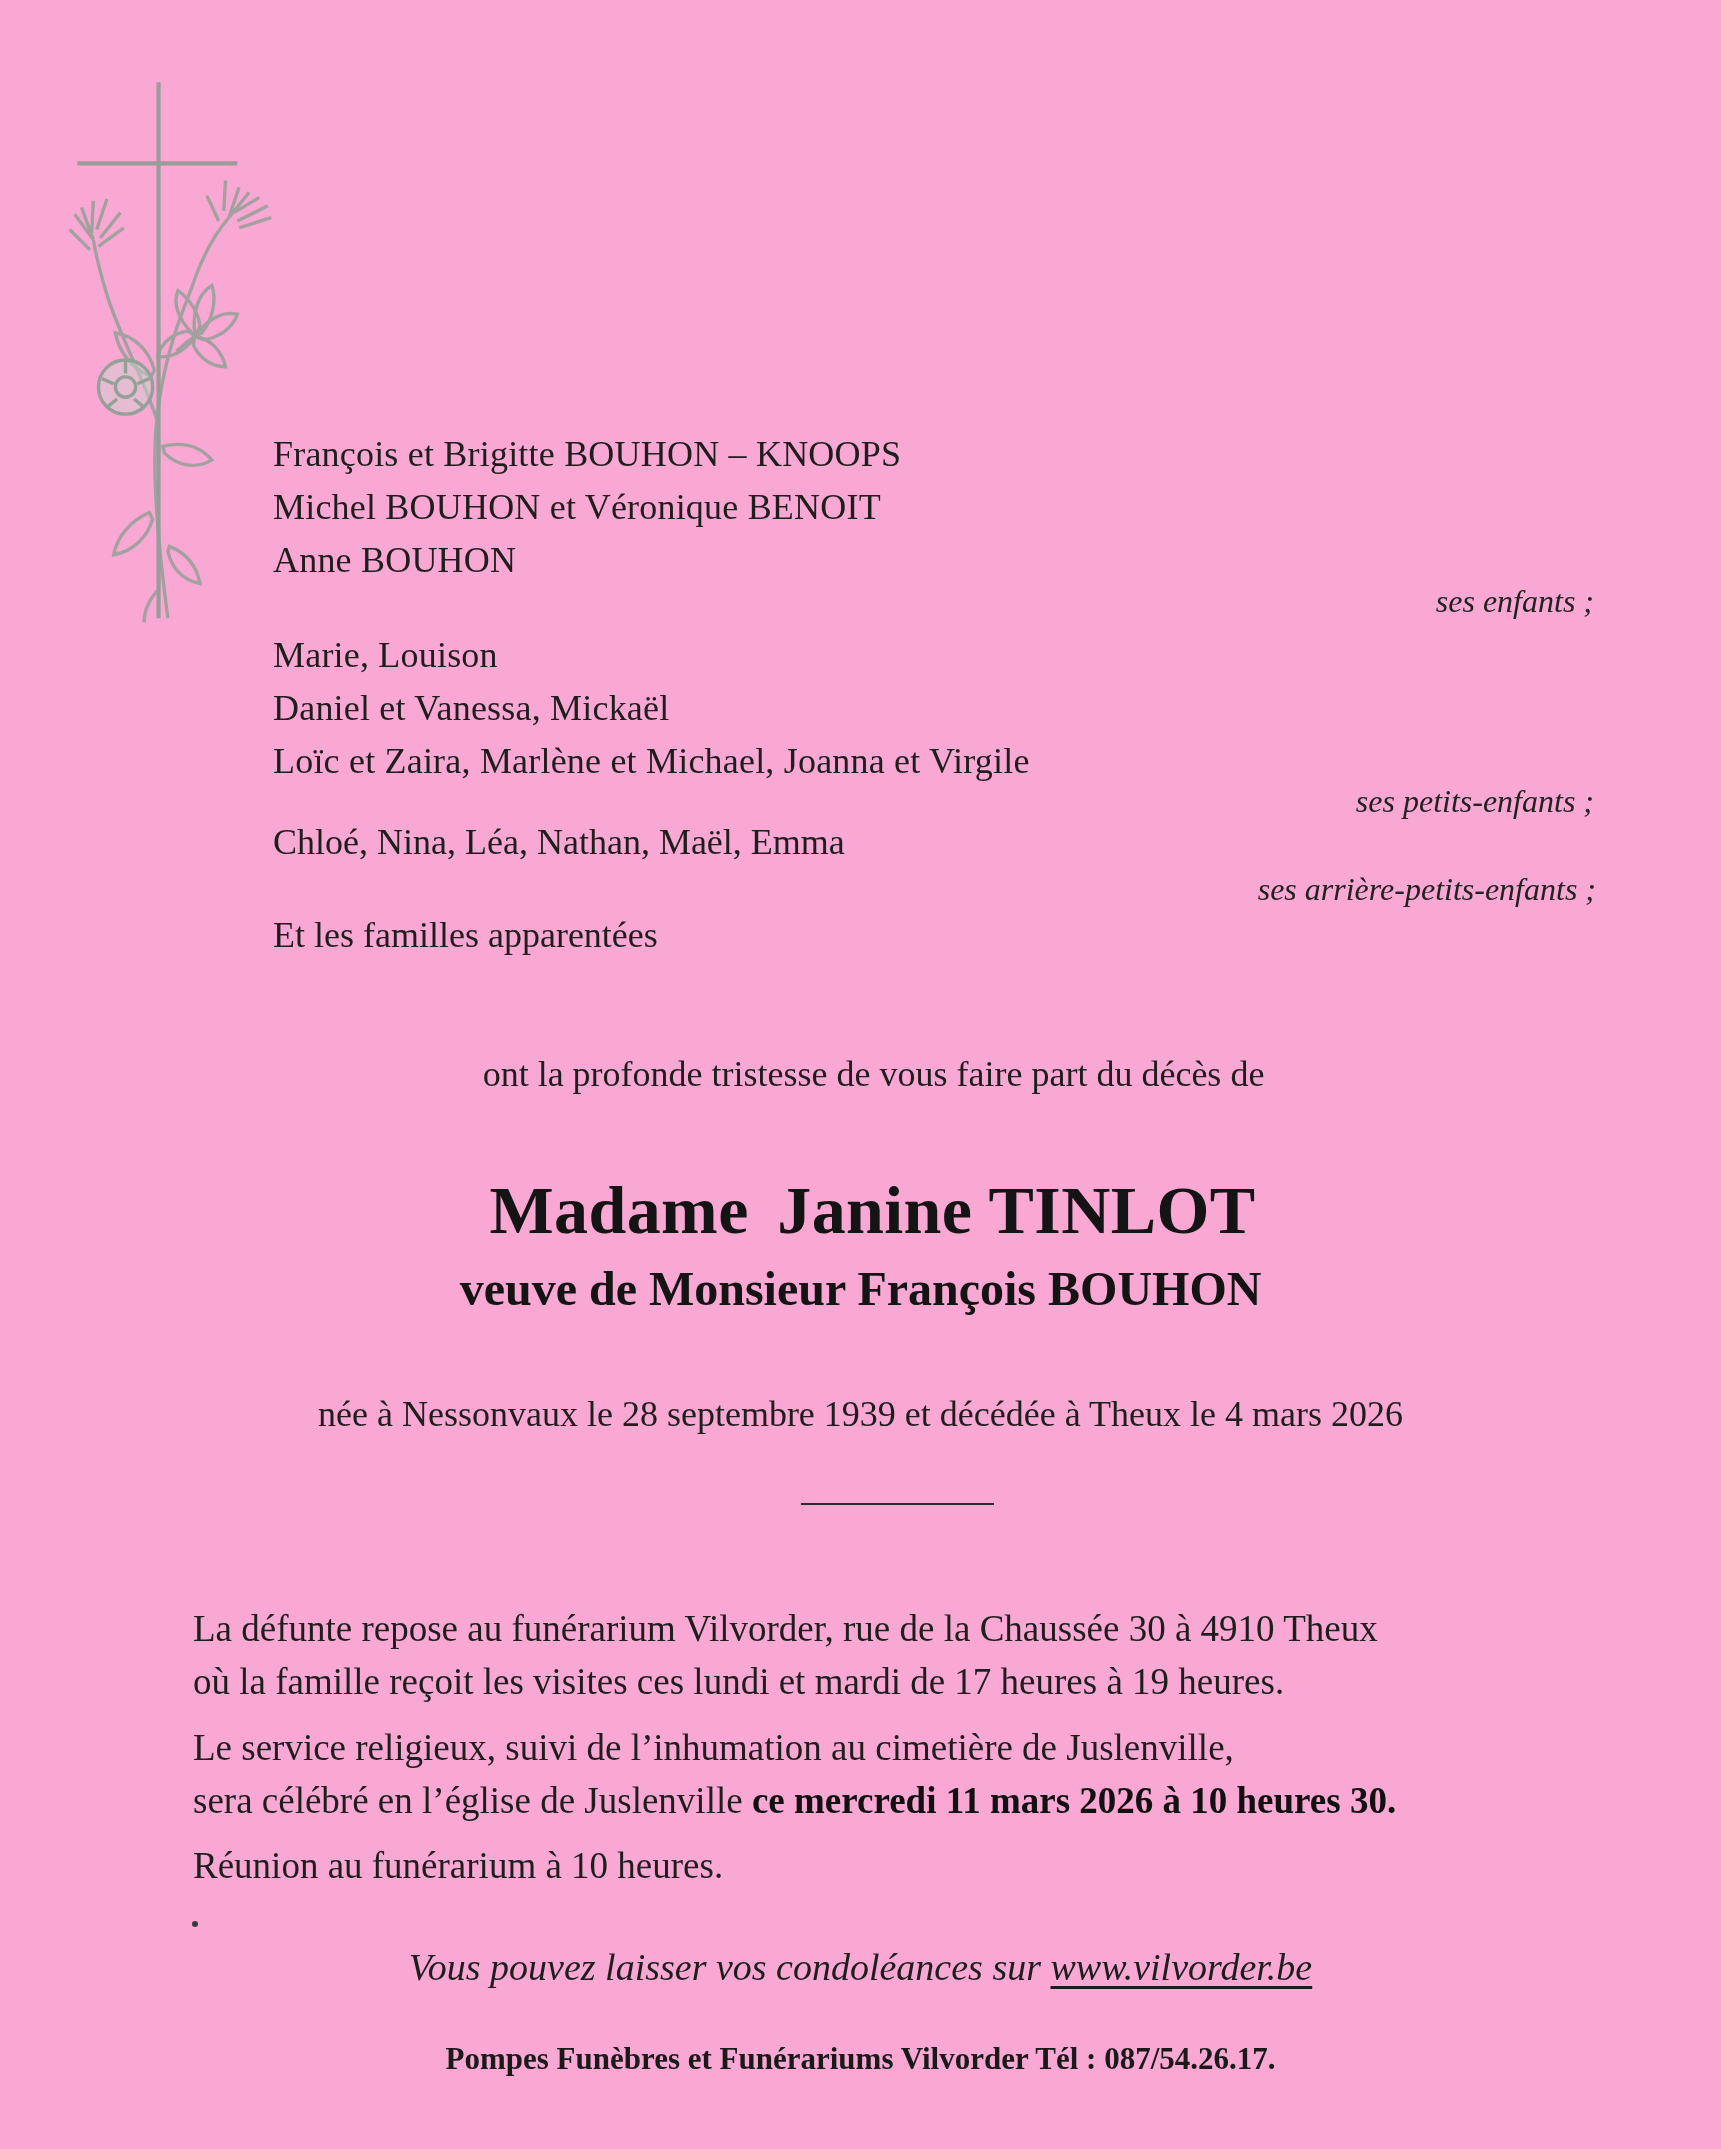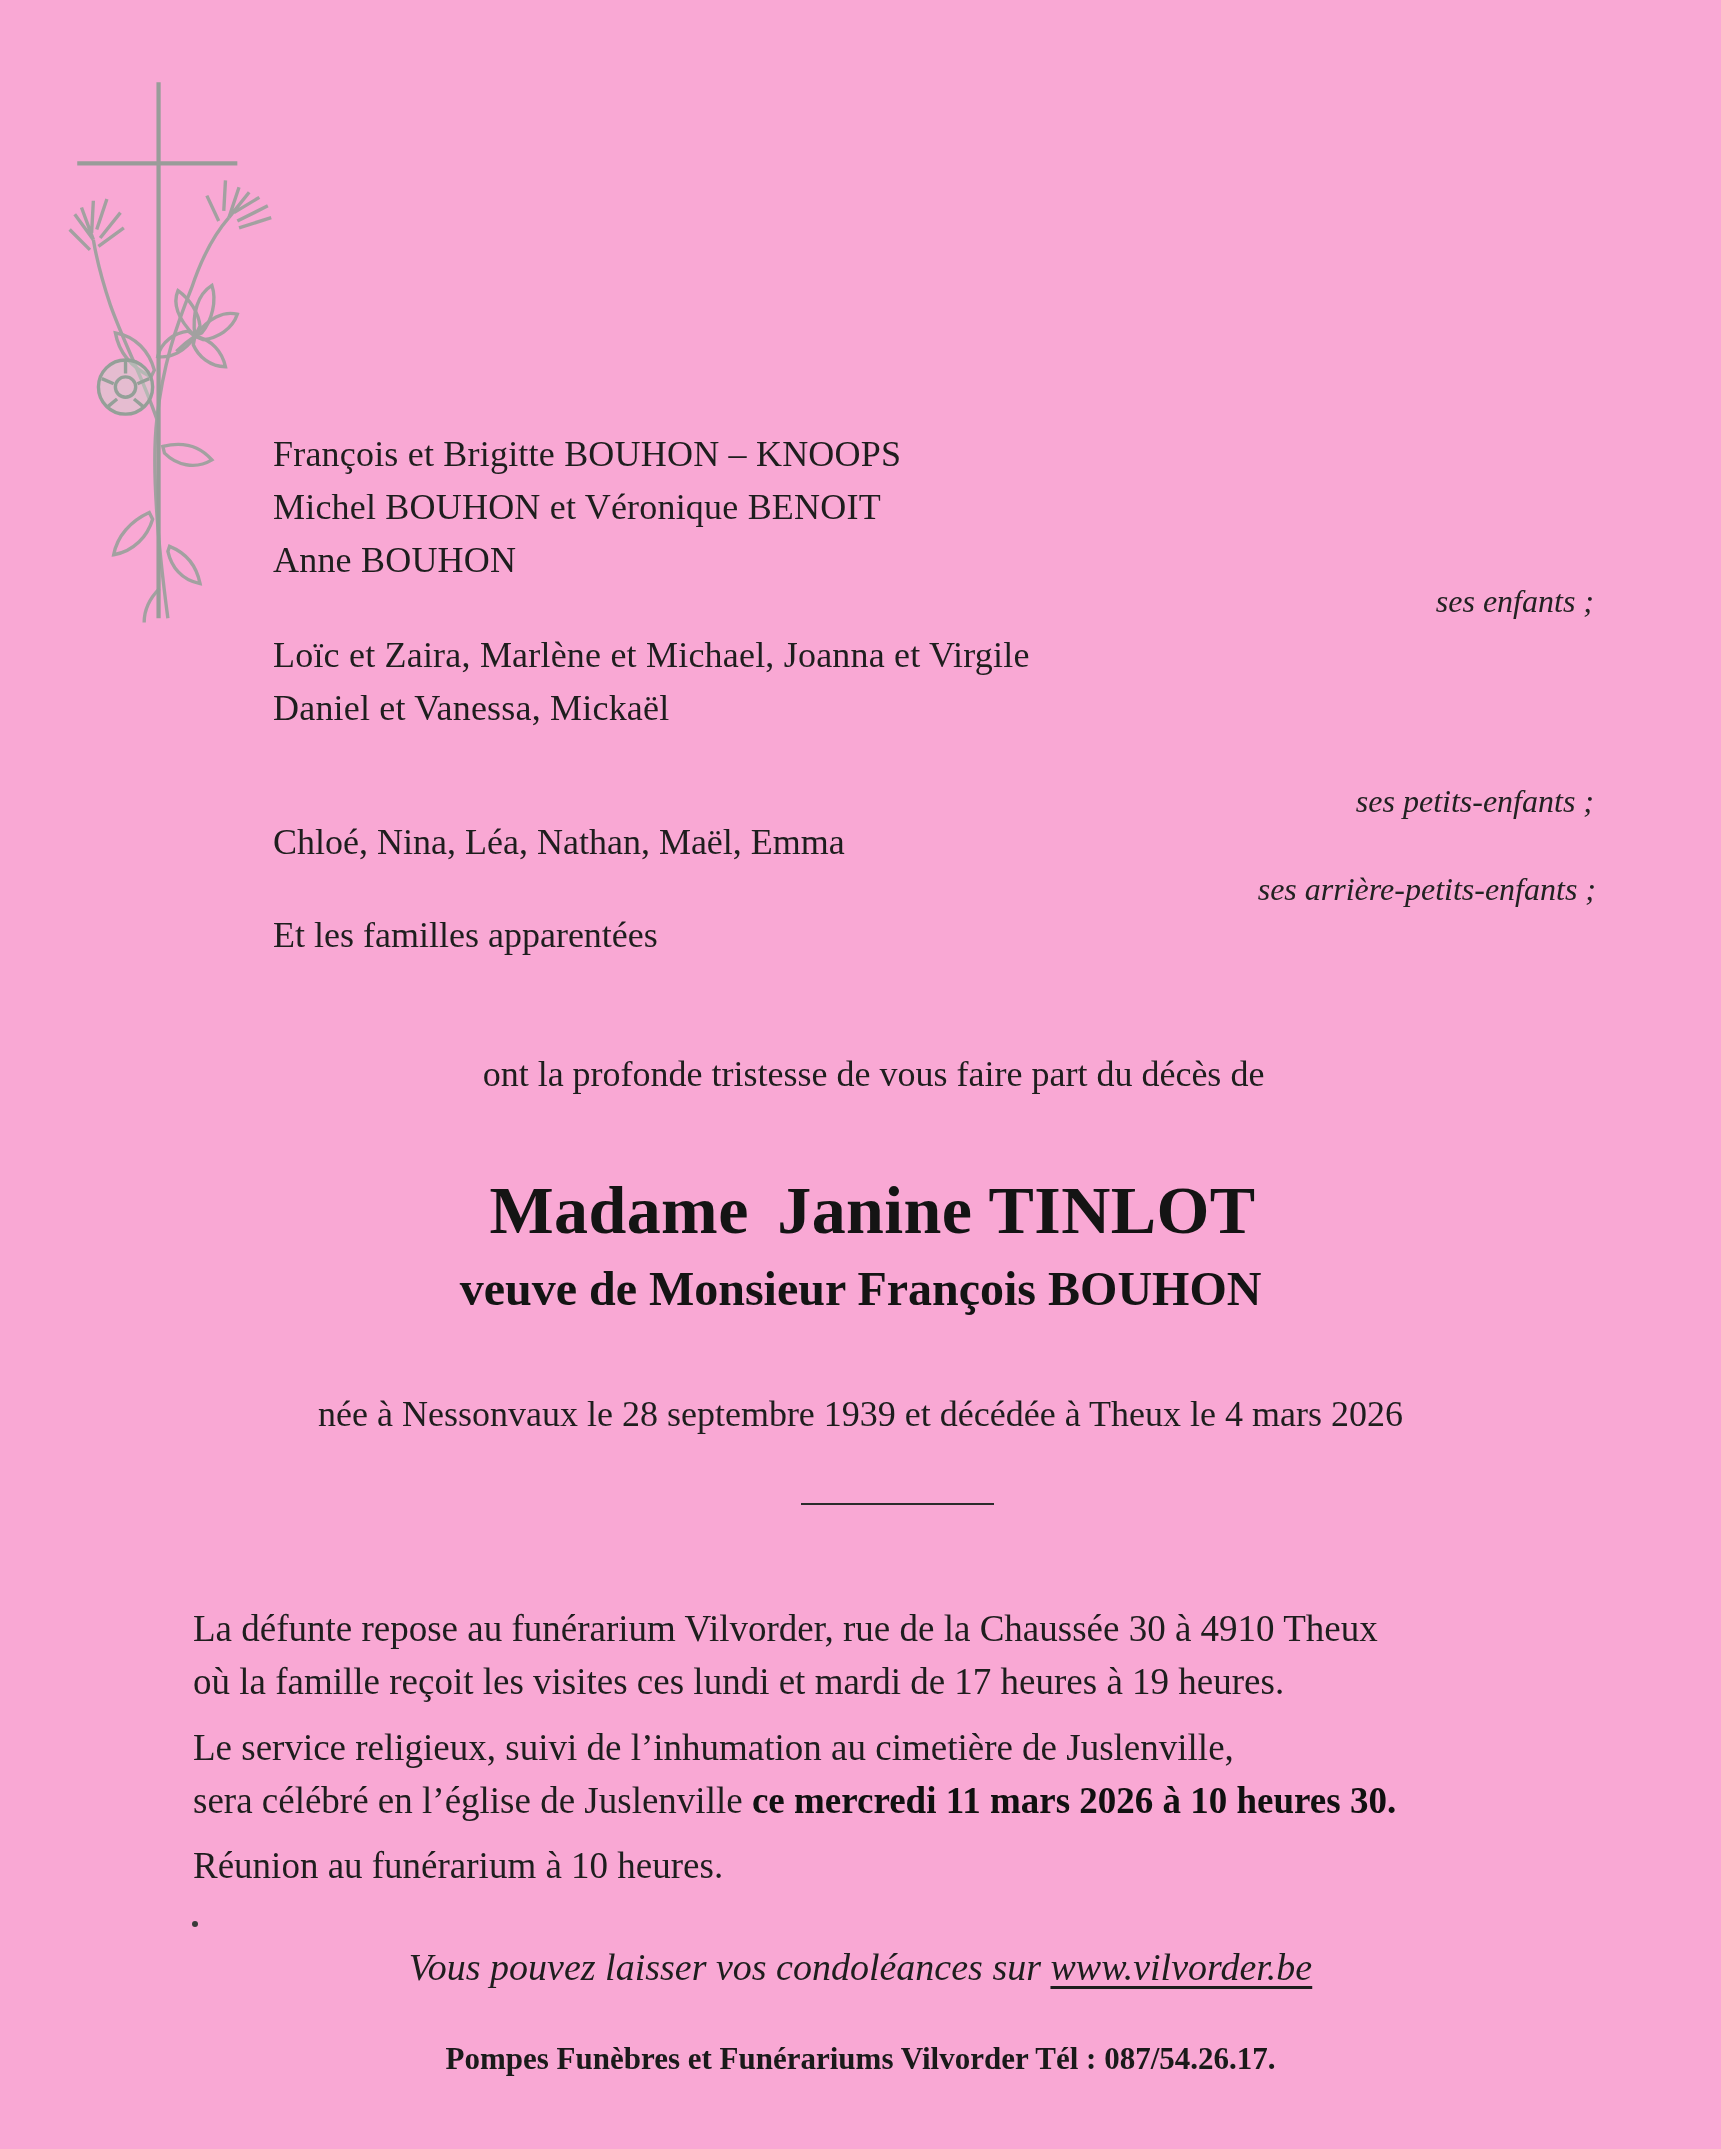--- a/index.html
+++ b/index.html
@@ -75,22 +75,23 @@
 
   <div class="abs names" style="left:273px;top:428px;">
     <div>François et Brigitte BOUHON – KNOOPS</div>
     <div>Michel BOUHON et Véronique BENOIT</div>
     <div>Anne BOUHON</div>
   </div>
 
   <div class="abs rel-label" style="right:127px;top:583px;">ses enfants ;</div>
 
   <div class="abs names" style="left:273px;top:629px;">
+    <div>Marie, Louison</div>
+    <div>Daniel et Vanessa, Mickaël</div>
     <div>Loïc et Zaira, Marlène et Michael, Joanna et Virgile</div>
-    <div>Daniel et Vanessa, Mickaël</div>
   </div>
 
   <div class="abs rel-label" style="right:127px;top:783px;">ses petits-enfants ;</div>
 
   <div class="abs single" style="left:273px;top:821px;">Chloé, Nina, Léa, Nathan, Maël, Emma</div>
 
   <div class="abs rel-label" style="right:125px;top:871px;">ses arrière-petits-enfants ;</div>
 
   <div class="abs single" style="left:273px;top:914px;">Et les familles apparentées</div>
 

